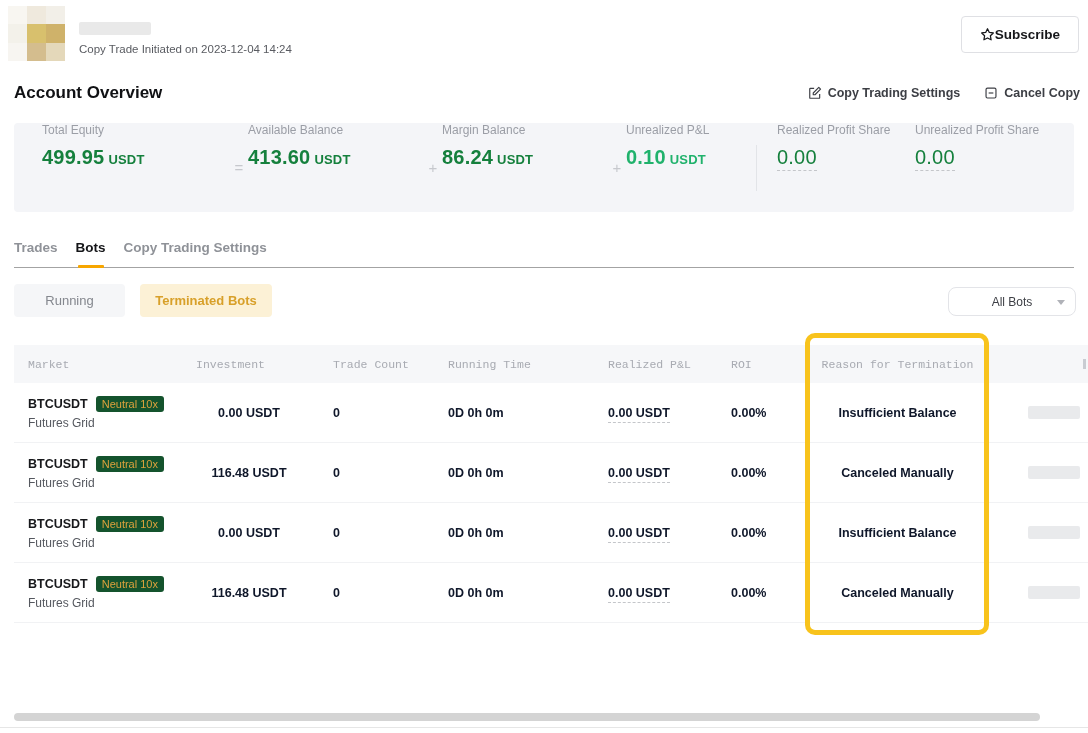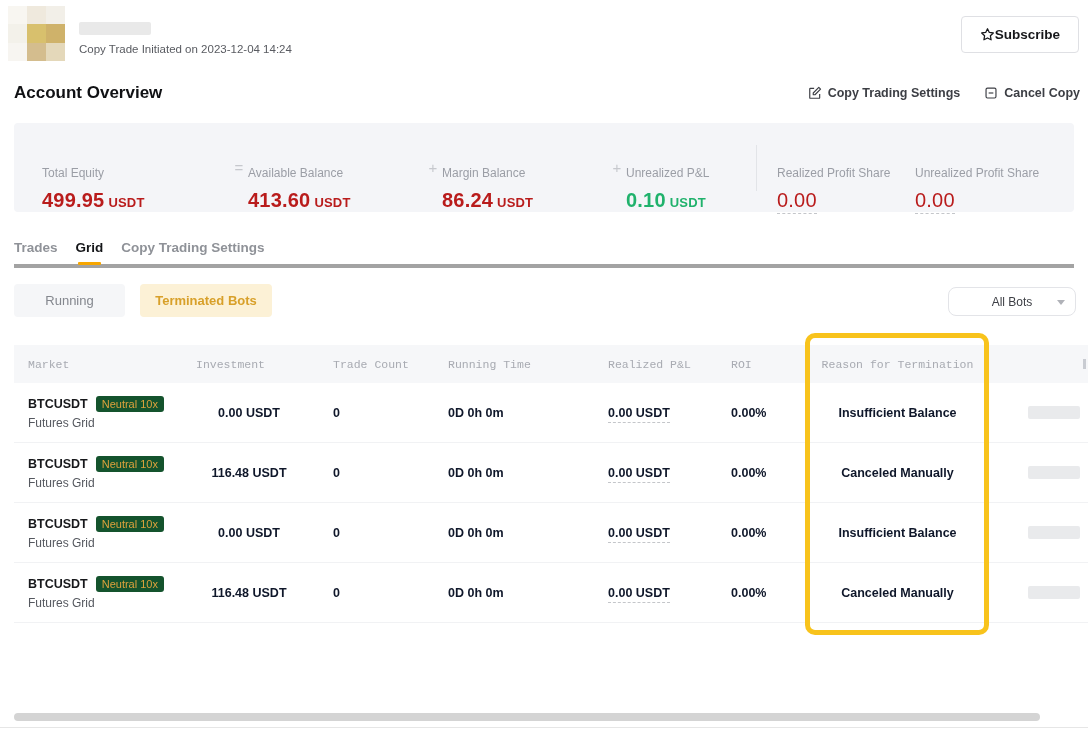--- a/index.html
+++ b/index.html
@@ -17,35 +17,35 @@
     font-size:13.5px; font-weight:bold; color:#16171a; cursor:pointer; }
 
   
   .ov-row { position:absolute; left:14px; top:83px; width:1066px; display:flex; justify-content:space-between; align-items:center; }
   .ov-title { font-size:17px; font-weight:bold; color:#101114; }
   .ov-actions { display:flex; gap:24px; align-items:center; }
   .ov-action { display:flex; align-items:center; gap:6px; font-size:12.5px; font-weight:bold; color:#3c3e44; cursor:pointer; }
 
   
   .stats { position:absolute; left:14px; top:123px; width:1060px; height:89px; background:#f4f5f8;
-    border-radius:4px; display:flex; align-items:flex-end; padding:0 28px; }
+    border-radius:4px; display:flex; align-items:flex-start; padding:0 28px; }
   .stat { display:flex; flex-direction:column; gap:9px; }
   .stat .lbl { font-size:12px; color:#9b9ea6; }
-  .stat .val { font-size:20px; font-weight:bold; color:#b91c1c; letter-spacing:.2px; }
+  .stat .val { font-size:20px; font-weight:bold; color:#15803d; letter-spacing:.2px; }
   .stat .val .unit { font-size:13px; margin-left:4px; }
   .stat.green .val { color:#20b26c; }
   .stat.plain .val { font-weight:normal; }
   .dotted { border-bottom:1.5px dashed #c4c6ca; padding-bottom:2px; }
   .op { width:18px; text-align:center; color:#c6c8cd; font-size:15px; align-self:center; }
   .vdiv { width:1px; height:46px; background:#e2e4e8; margin:0 20px; align-self:center; }
   .w1{width:188px}.w2{width:176px}.w3{width:166px}.w4{width:110px}.w5{width:138px}
 
   
   .tabs { position:absolute; left:14px; top:240px; width:1060px; height:28px;
-    border-bottom:4px solid #a3a3a3; display:flex; gap:18px; }
+    border-bottom:1px solid #a3a3a3; display:flex; gap:18px; }
   .tab { font-size:13.5px; font-weight:bold; color:#8f9298; cursor:pointer; position:relative; padding-bottom:10px; }
   .tab.active { color:#141518; }
   .tab.active::after { content:""; position:absolute; left:2px; right:2px; bottom:-1px; height:3px; background:#f7a600; border-radius:1px; }
 
   
   .subtabs { position:absolute; left:14px; top:284px; display:flex; gap:15px; }
   .pill { height:33px; display:flex; align-items:center; justify-content:center; border-radius:4px;
     font-size:13px; cursor:pointer; }
   .pill.running { width:111px; background:#f5f6f8; color:#84878e; }
   .pill.terminated { width:132px; background:#fcf1d6; color:#d8a02a; font-weight:bold; }
@@ -160,21 +160,21 @@
       <span class="val"><span class="dotted">0.00</span></span>
     </div>
     <div class="stat plain">
       <span class="lbl">Unrealized Profit Share</span>
       <span class="val"><span class="dotted">0.00</span></span>
     </div>
   </div>
 
   <div class="tabs">
     <div class="tab">Trades</div>
-    <div class="tab active">Grid</div>
+    <div class="tab active">Bots</div>
     <div class="tab">Copy Trading Settings</div>
   </div>
 
   <div class="subtabs">
     <div class="pill running">Running</div>
     <div class="pill terminated">Terminated Bots</div>
   </div>
   <div class="dropdown">
     <span>All Bots</span>
     <span class="caret"></span>

